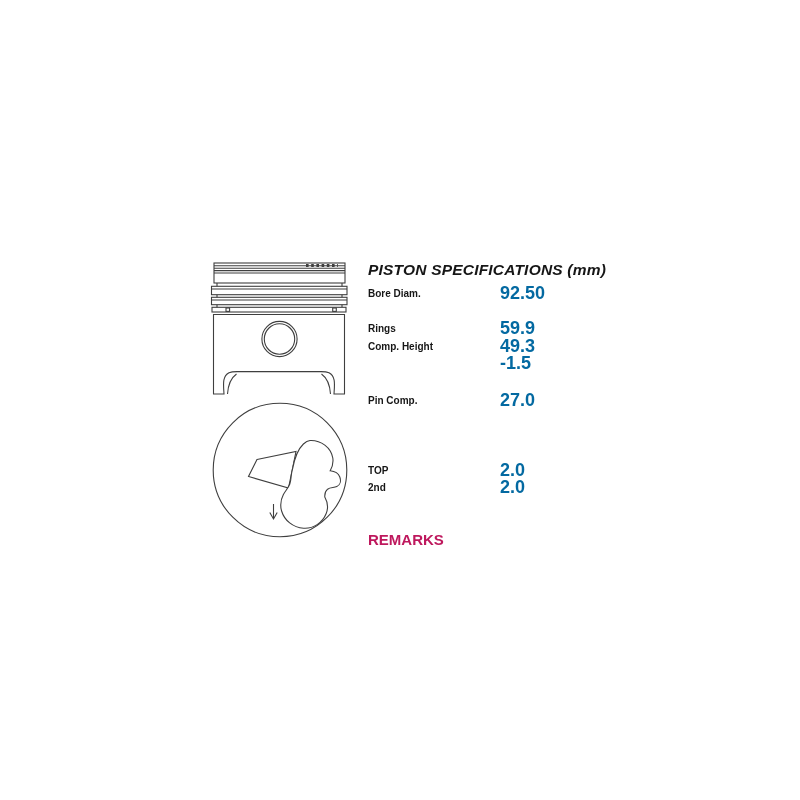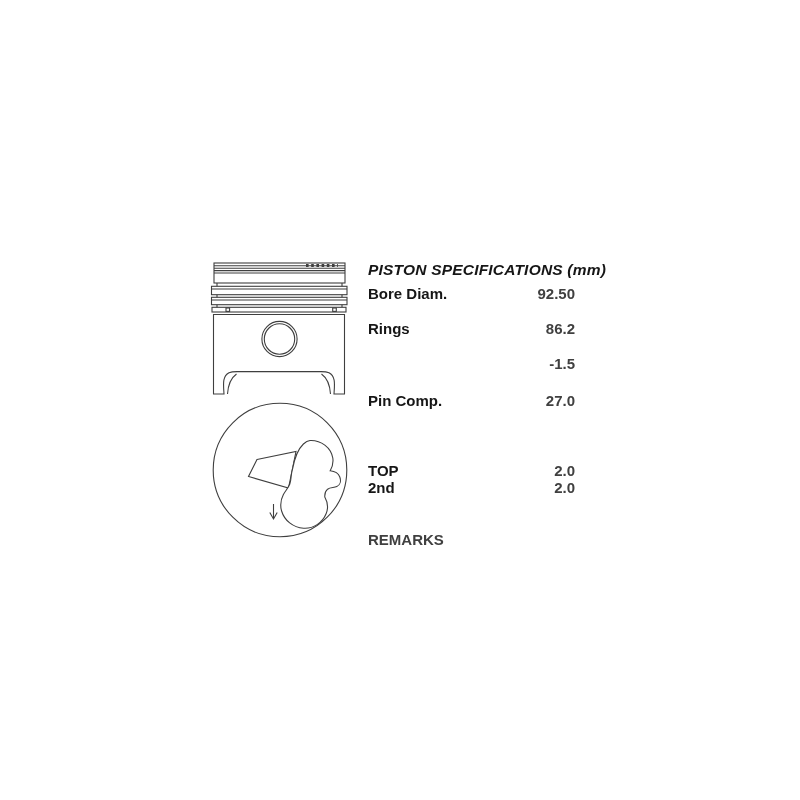--- a/index.html
+++ b/index.html
@@ -7,29 +7,29 @@
     position:relative;width:800px;height:800px;background:#ffffff;
     font-family:"Liberation Sans",sans-serif;overflow:hidden;
   }
   .title{
     position:absolute;left:368px;top:261px;
     font-size:15.5px;font-weight:700;font-style:italic;color:#161616;
     white-space:nowrap;letter-spacing:0.2px;
   }
   .spec-row{position:absolute;left:368px;width:212px;height:16px;}
   .spec-label{
-    position:absolute;left:0;top:0;font-size:15px;font-weight:700;color:#161616;
+    position:absolute;left:0;top:0;font-size:10px;font-weight:700;color:#161616;
     white-space:nowrap;line-height:15px;
   }
   .spec-value{
-    position:absolute;left:132px;top:0;width:75px;text-align:right;
-    font-size:15px;font-weight:700;color:#404040;line-height:15px;
+    position:absolute;left:132px;top:0;width:75px;text-align:left;
+    font-size:18px;font-weight:700;color:#0369a1;line-height:15px;
   }
   .remarks{
-    position:absolute;left:368px;top:531px;font-size:15px;font-weight:700;color:#404040;
+    position:absolute;left:368px;top:531px;font-size:15px;font-weight:700;color:#be185d;
   }
   svg{position:absolute;left:205px;top:255px;width:150px;height:290px;}
   .ln{stroke:#3f3f3f;stroke-width:1.1;fill:none;}
   .fillwhite{fill:#ffffff;}
 </style>
 </head>
 <body>
 
 <div id="stage">
 
@@ -103,21 +103,25 @@
   </svg>
 
   <div class="title">PISTON SPECIFICATIONS (mm)</div>
 
   <div class="spec-row" style="top:286px">
     <span class="spec-label">Bore Diam.</span>
     <span class="spec-value">92.50</span>
   </div>
   <div class="spec-row" style="top:321px">
     <span class="spec-label">Rings</span>
-    <span class="spec-value">86.2</span>
+    <span class="spec-value">59.9</span>
+  </div>
+  <div class="spec-row" style="top:338.5px">
+    <span class="spec-label">Comp. Height</span>
+    <span class="spec-value">49.3</span>
   </div>
   <div class="spec-row" style="top:356px">
     <span class="spec-label"></span>
     <span class="spec-value">-1.5</span>
   </div>
   <div class="spec-row" style="top:392.5px">
     <span class="spec-label">Pin Comp.</span>
     <span class="spec-value">27.0</span>
   </div>
   <div class="spec-row" style="top:463px">

